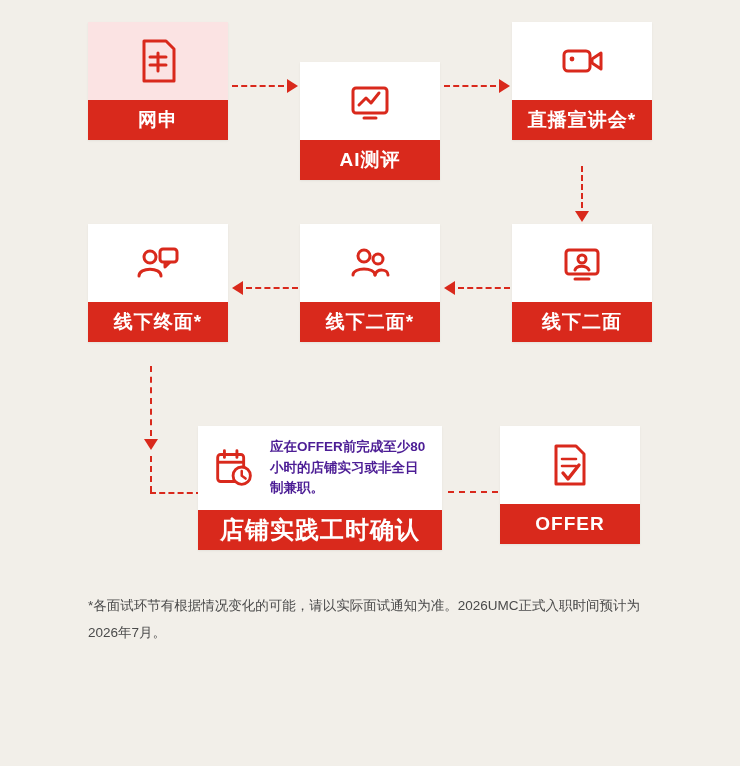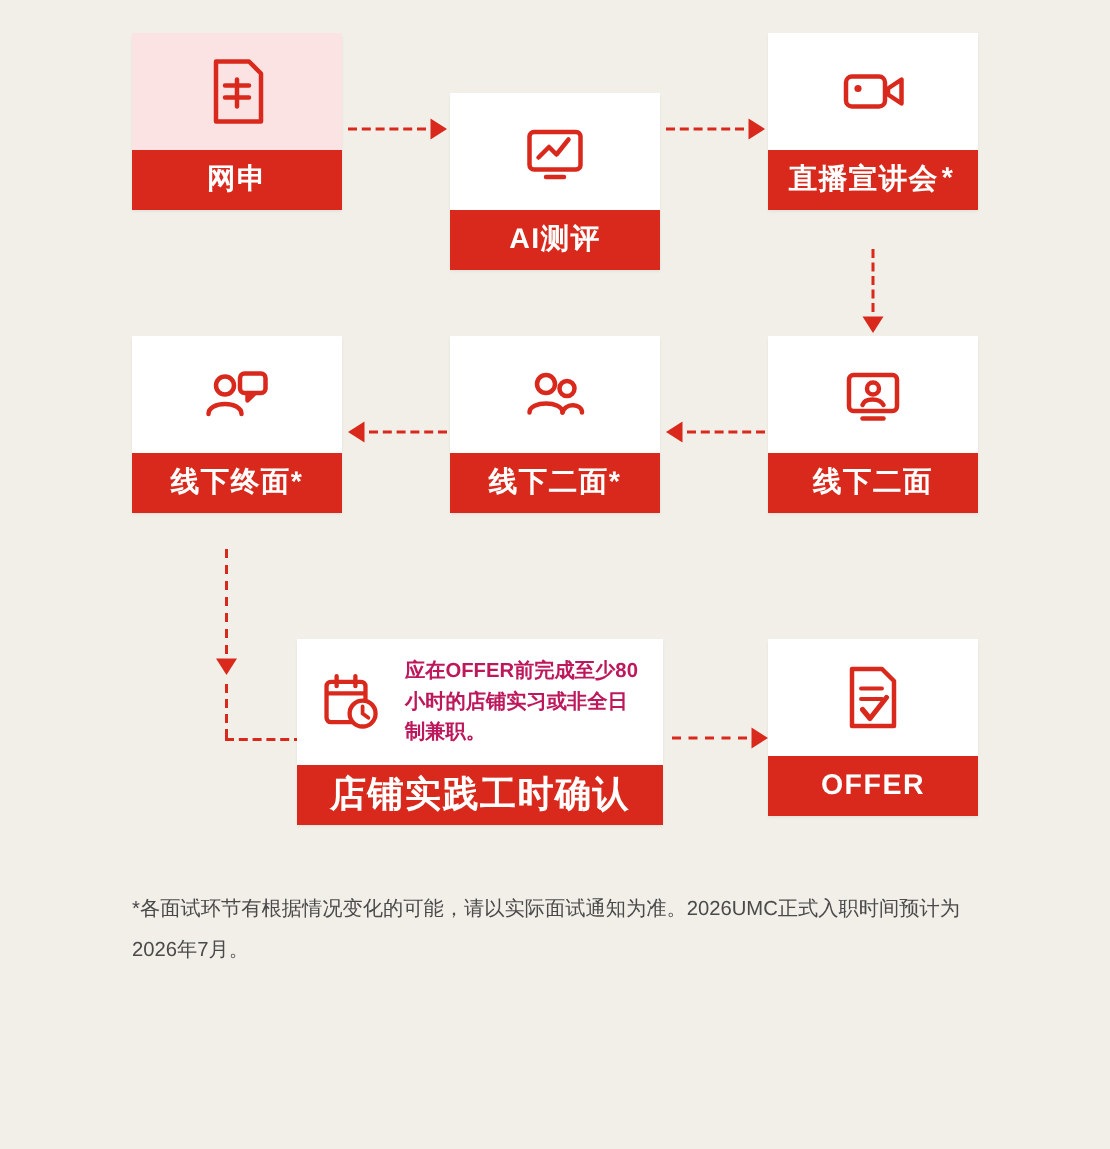--- a/index.html
+++ b/index.html
@@ -59,21 +59,21 @@
     align-items: center;
     justify-content: flex-start;
     padding: 0 12px;
     box-sizing: border-box;
   }
   .node.wide .cap {
     font-size: 24px;
   }
   .note-text {
     margin-left: 10px;
-    color: #be185d;
+    color: #4c1d95;
     font-size: 13.5px;
     font-weight: bold;
     line-height: 1.55;
     text-align: left;
   }
 
   
   .arrow-h {
     position: absolute;
     height: 12px;
@@ -185,21 +185,21 @@
       </svg>
     </div>
     <div class="cap">AI测评</div>
   </div>
 
   <div class="arrow-h" style="left:444px; top:80px; width:66px;">
     <div class="dashline-h"></div>
       <div class="tri-right"></div>
   </div>
 
-  <div class="node" style="left:512px; top:22px;font-family:Liberation Mono, monospace;">
+  <div class="node" style="left:512px; top:22px;">
     <div class="art">
       <svg width="52" height="52" viewBox="0 0 52 52">
         <rect x="8" y="16" width="26" height="20" rx="4" fill="none" stroke="#d9291c" stroke-width="3"></rect>
         <path d="M36 24 l9 -6 v16 l-9 -6 z" fill="none" stroke="#d9291c" stroke-width="3" stroke-linejoin="round"></path>
         <circle cx="16" cy="24" r="2.4" fill="#d9291c"></circle>
       </svg>
     </div>
     <div class="cap">直播宣讲会*</div>
   </div>
 
@@ -275,21 +275,21 @@
       <span class="note-text">应在OFFER前完成至少80小时的店铺实习或非全日制兼职。</span>
     </div>
     <div class="cap">店铺实践工时确认</div>
   </div>
 
   <div class="arrow-h" style="left:448px; top:486px; width:64px;">
     <div class="dashline-h"></div>
       <div class="tri-right"></div>
   </div>
 
-  <div class="node" style="left:512px; top:426px;">
+  <div class="node" style="left:500px; top:426px;">
     <div class="art">
       <svg width="52" height="52" viewBox="0 0 52 52">
         <path d="M12 7 h20 l8 8 v30 h-28 z" fill="none" stroke="#d9291c" stroke-width="3" stroke-linejoin="round"></path>
         <path d="M18 20 h14 M18 27 h14" stroke="#d9291c" stroke-width="2.6" stroke-linecap="round"></path>
         <path d="M19 34 l5 6 l11 -14" fill="none" stroke="#d9291c" stroke-width="3.4" stroke-linecap="round" stroke-linejoin="round"></path>
       </svg>
     </div>
     <div class="cap">OFFER</div>
   </div>
 

